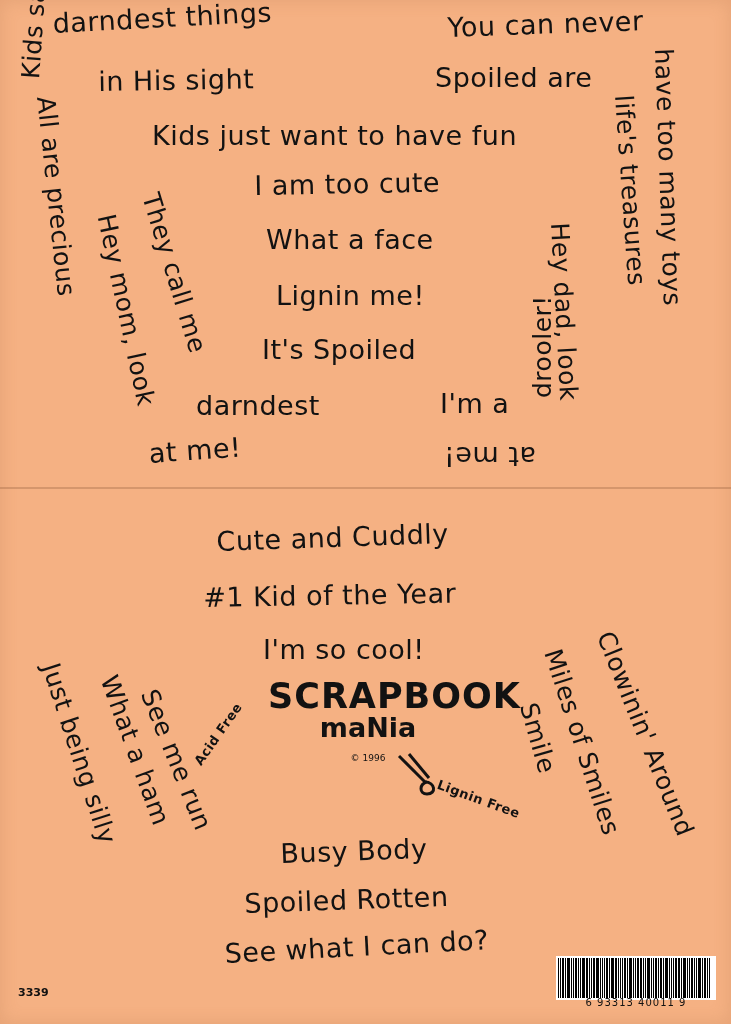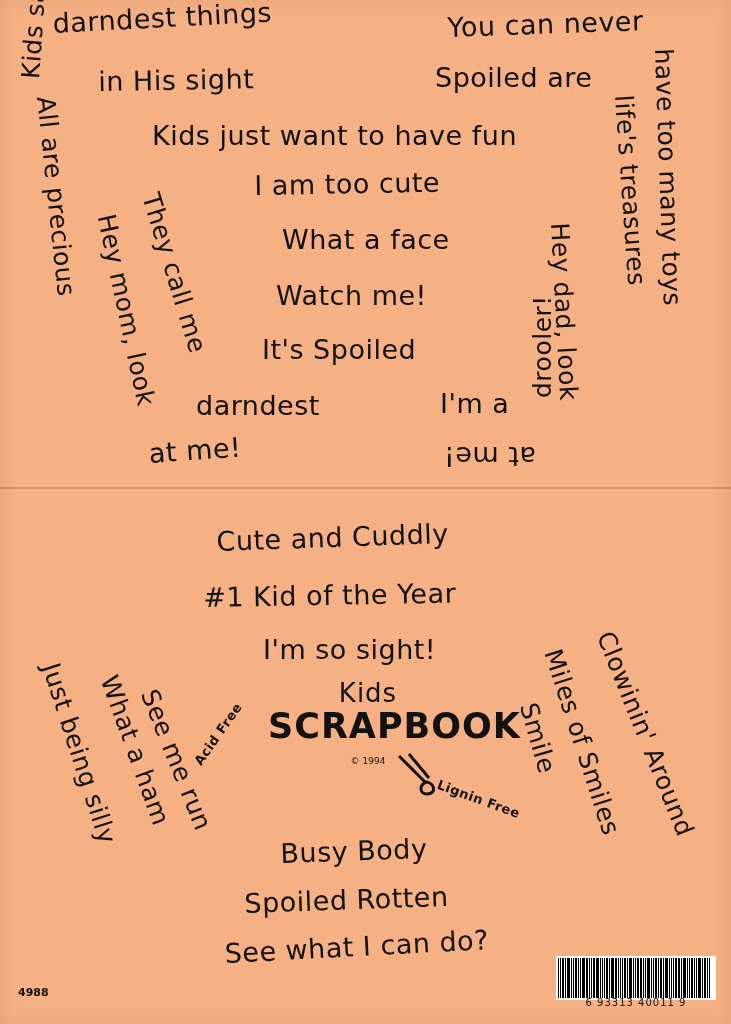--- a/index.html
+++ b/index.html
@@ -142,60 +142,60 @@
       <div class="w big" style="left: 152px; top: 122px; transform: rotate(0deg);">Kids just want to have fun</div>
       <div class="w big" style="left: 447px; top: 14px; transform: rotate(-2deg);">You can never</div>
       <div class="w big" style="left: 435px; top: 64px; transform: rotate(0deg);">Spoiled are</div>
       <div class="w med" style="left: 676px; top: 48px; transform: rotate(88deg);">have too many toys</div>
       <div class="w med" style="left: 636px; top: 94px; transform: rotate(86deg);">life's treasures</div>
       <div class="w med" style="left: 58px; top: 95px; transform: rotate(84deg);">All are precious</div>
       <div class="w med" style="left: 118px; top: 212px; transform: rotate(78deg);">Hey mom, look</div>
       <div class="w med" style="left: 162px; top: 190px; transform: rotate(73deg);">They call me</div>
       <div class="w big" style="left: 148px; top: 440px; transform: rotate(-4deg);">at me!</div>
       <div class="w big" style="left: 254px; top: 172px; transform: rotate(-1deg);">I am too cute</div>
-      <div class="w big" style="left: 282px; top: 226px; transform: rotate(0deg);">What a face</div>
-      <div class="w big" style="left: 276px; top: 282px; transform: rotate(0deg);">Watch me!</div>
+      <div class="w big" style="left: 266px; top: 226px; transform: rotate(0deg);">What a face</div>
+      <div class="w big" style="left: 276px; top: 282px; transform: rotate(0deg);">Lignin me!</div>
       <div class="w big" style="left: 262px; top: 336px; transform: rotate(0deg);">It's Spoiled</div>
       <div class="w big" style="left: 196px; top: 392px; transform: rotate(0deg);">darndest</div>
       <div class="w big" style="left: 440px; top: 390px; transform: rotate(0deg);">I'm a</div>
       <div class="w med" style="left: 530px; top: 398px; transform: rotate(-90deg);">drooler!</div>
       <div class="w med" style="left: 572px; top: 222px; transform: rotate(87deg);">Hey dad, look</div>
       <div class="w big" style="left: 536px; top: 470px; transform: rotate(180deg);">at me!</div>
     </div>
   <div id="bottom-panel">
       <div class="w big" style="left: 216px; top: 528px; transform: rotate(-2deg);">Cute and Cuddly</div>
       <div class="w big" style="left: 203px; top: 584px; transform: rotate(-1deg);">#1 Kid of the Year</div>
-      <div class="w big" style="left: 263px; top: 636px; transform: rotate(0deg);">I'm so sight!</div>
+      <div class="w big" style="left: 263px; top: 636px; transform: rotate(0deg);">I'm so cool!</div>
       <div class="w big" style="left: 280px; top: 840px; transform: rotate(-2deg);">Busy Body</div>
       <div class="w big" style="left: 244px; top: 890px; transform: rotate(-2deg);">Spoiled Rotten</div>
       <div class="w big" style="left: 224px; top: 940px; transform: rotate(-3deg);">See what I can do?</div>
       <div class="w med" style="left: 62px; top: 660px; transform: rotate(72deg);">Just being silly</div>
       <div class="w med" style="left: 120px; top: 672px; transform: rotate(70deg);">What a ham</div>
       <div class="w med" style="left: 160px; top: 686px; transform: rotate(68deg);">See me run</div>
       <div class="w med" style="left: 616px; top: 628px; transform: rotate(68deg);">Clowinin' Around</div>
       <div class="w med" style="left: 564px; top: 646px; transform: rotate(72deg);">Miles of Smiles</div>
       <div class="w med" style="left: 540px; top: 700px; transform: rotate(74deg);">Smile</div>
     </div>
 
   <div id="logo">
-    <div class="kids">Kids</div>
     <div class="scrap">SCRAPBOOK</div>
-    <div class="copy">© 1994</div>
+    <div class="mania">maNia</div>
+    <div class="copy">© 1996</div>
   </div>
 
   <svg class="swoosh" viewBox="0 0 46 46">
     <path d="M4 4 L30 30" stroke="#121212" stroke-width="3" fill="none"></path>
     <path d="M14 2 L34 26" stroke="#121212" stroke-width="3" fill="none"></path>
     <path d="M30 30 c 10 0 12 12 2 12 c -8 0 -8 -10 0 -12" stroke="#121212" stroke-width="3" fill="none"></path>
   </svg>
 
   <div class="w tiny" style="left:192px; top:760px; transform:rotate(-55deg);">Acid Free</div>
   <div class="w tiny" style="left:440px; top:778px; transform:rotate(20deg);">Lignin Free</div>
 
-  <div id="sku">4988</div>
+  <div id="sku">3339</div>
 
   <div id="barcode">
     <div class="bars">
         <i style="width: 1px;"></i>
         <i style="width: 1px;"></i>
         <i style="width: 2px;"></i>
         <i style="width: 1px;"></i>
         <i style="width: 3px;"></i>
         <i style="width: 1px;"></i>
         <i style="width: 1px;"></i>

